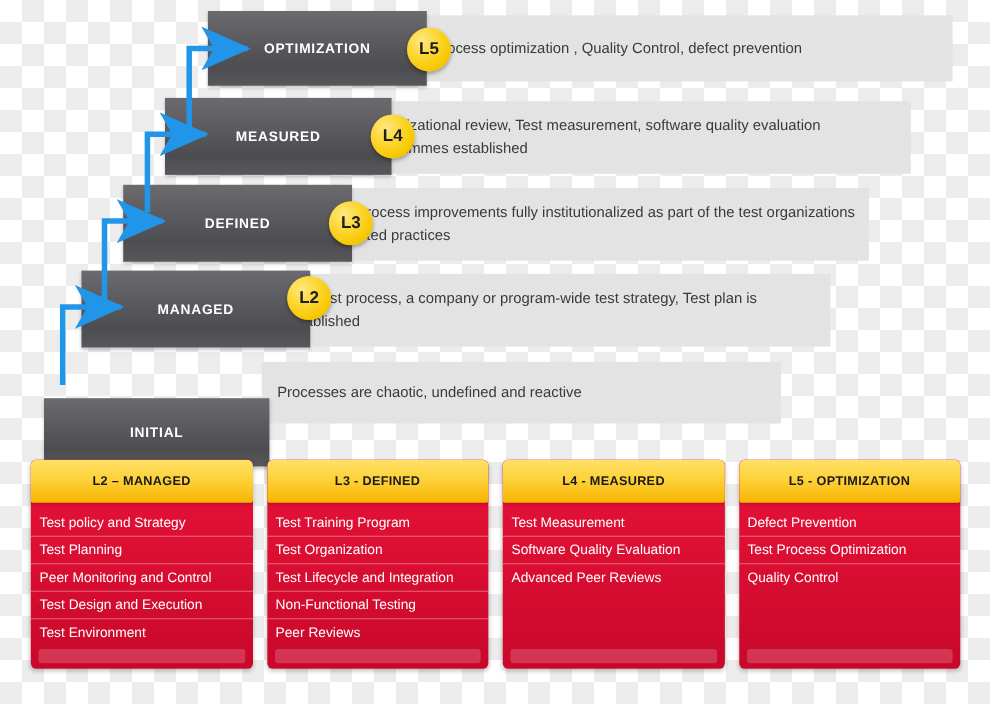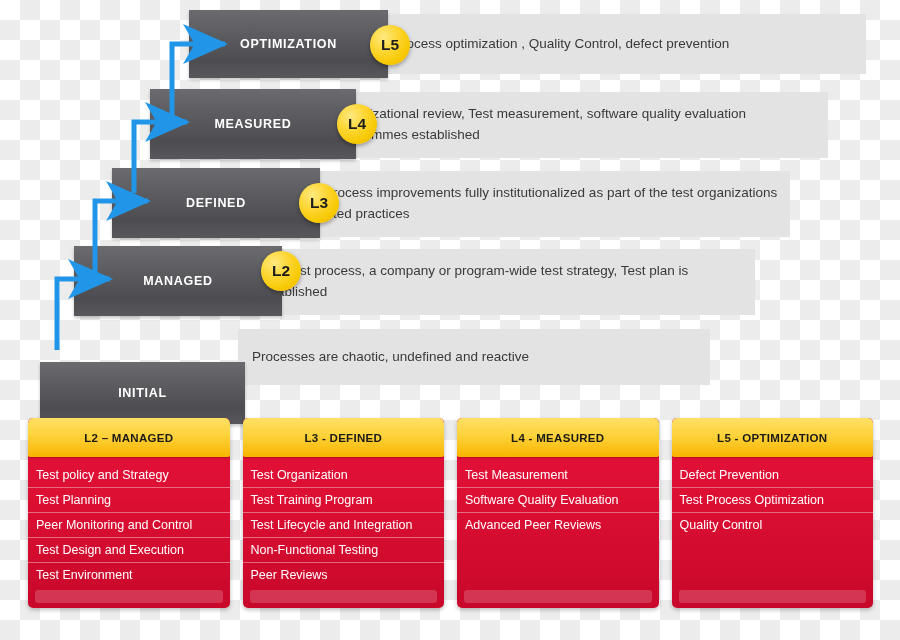--- a/index.html
+++ b/index.html
@@ -206,22 +206,22 @@
         <li>Peer Monitoring and Control</li>
         <li>Test Design and Execution</li>
         <li style="border-bottom:none;">Test Environment</li>
       </ul>
       <div class="kpa-foot"></div>
     </div>
 
     <div class="kpa-card">
       <div class="kpa-head">L3 - DEFINED</div>
       <ul class="kpa-list">
+        <li>Test Training Program</li>
         <li>Test Organization</li>
-        <li>Test Training Program</li>
         <li>Test Lifecycle and Integration</li>
         <li>Non-Functional Testing</li>
         <li style="border-bottom:none;">Peer Reviews</li>
       </ul>
       <div class="kpa-foot"></div>
     </div>
 
     <div class="kpa-card">
       <div class="kpa-head">L4 - MEASURED</div>
       <ul class="kpa-list">

